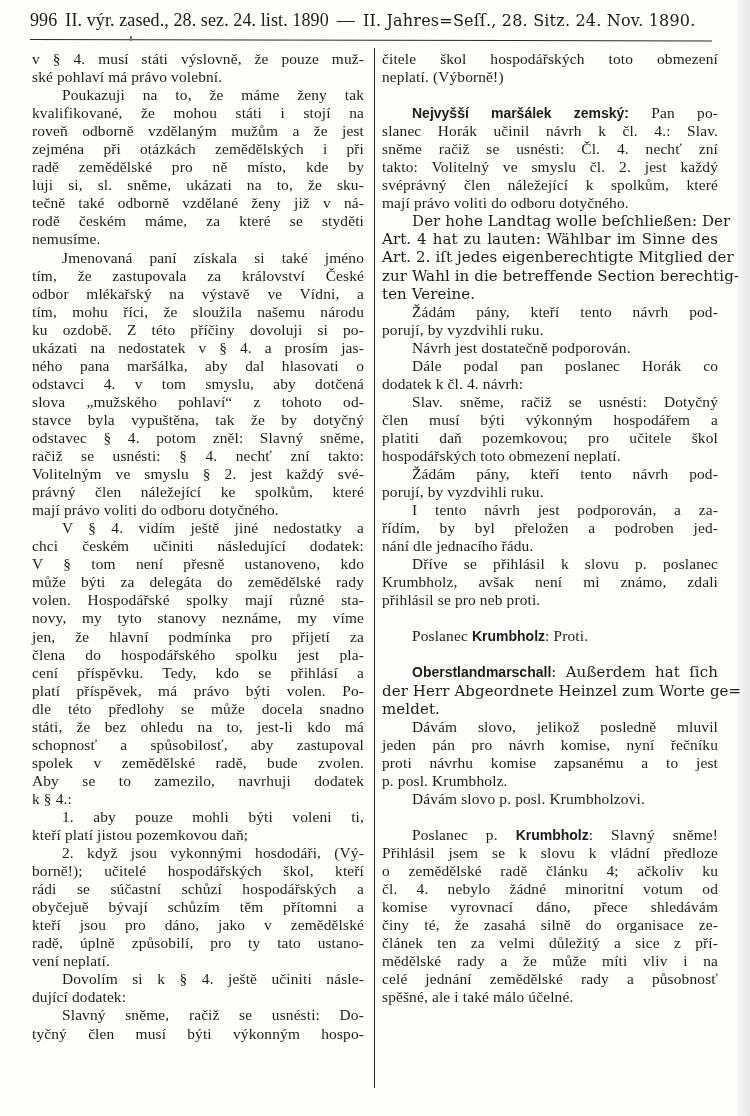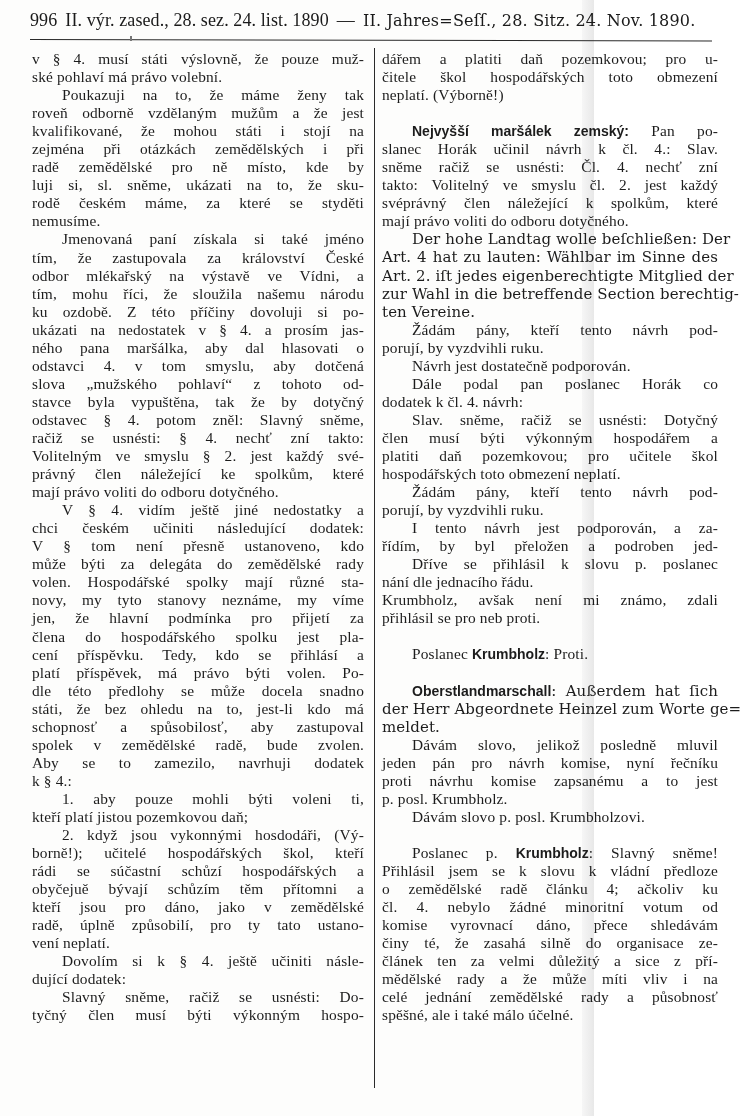--- a/index.html
+++ b/index.html
@@ -11,21 +11,21 @@
       width: 750px;
       height: 1116px;
       position: relative;
       overflow: hidden;
       font-family: "DejaVu Serif", serif;
       color: #1c1c1c;
     }
     .page {
       position: absolute;
       left: 0; top: 0;
-      width: 594px; height: 1116px;
+      width: 750px; height: 1116px;
       background: #fdfdfc;
     }
     .right-edge {
       position: absolute;
       right: 0; top: 0;
       width: 12px; height: 1116px;
       background: linear-gradient(to right, #f6f6f6, #e8e8e8);
     }
     .header {
       position: absolute;
@@ -102,25 +102,26 @@
     <span class="page-no">996</span><span>II. výr. zased., 28. sez. 24. list. 1890</span><span class="sep">—</span><span class="german">II. Jahres=Seſſ., 28. Sitz. 24. Nov. 1890.</span>
   </div>
   <div class="header-rule"></div>
 
   <div class="column-divider"></div>
 
   <div class="col col-left" id="col-left">
       <div class="line">v § 4. musí státi výslovně, že pouze muž-</div>
       <div class="line last">ské pohlaví má právo volební.</div>
       <div class="line indent">Poukazuji na to, že máme ženy tak</div>
+      <div class="line">kvalifikované, že mohou státi i stojí na</div>
       <div class="line">roveň odborně vzdělaným mužům a že jest</div>
-      <div class="line">kvalifikované, že mohou státi i stojí na</div>
       <div class="line">zejména při otázkách zemědělských i při</div>
       <div class="line">radě zemědělské pro ně místo, kde by</div>
       <div class="line">luji si, sl. sněme, ukázati na to, že sku-</div>
+      <div class="line">tečně také odborně vzdělané ženy již v ná-</div>
       <div class="line">rodě českém máme, za které se styděti</div>
       <div class="line last">nemusíme.</div>
       <div class="line indent">Jmenovaná paní získala si také jméno</div>
       <div class="line">tím, že zastupovala za království České</div>
       <div class="line">odbor mlékařský na výstavě ve Vídni, a</div>
       <div class="line">tím, mohu říci, že sloužila našemu národu</div>
       <div class="line">ku ozdobě. Z této příčiny dovoluji si po-</div>
       <div class="line">ukázati na nedostatek v § 4. a prosím jas-</div>
       <div class="line">ného pana maršálka, aby dal hlasovati o</div>
       <div class="line">odstavci 4. v tom smyslu, aby dotčená</div>
@@ -157,21 +158,20 @@
       <div class="line">radě, úplně způsobilí, pro ty tato ustano-</div>
       <div class="line last">vení neplatí.</div>
       <div class="line indent">Dovolím si k § 4. ještě učiniti násle-</div>
       <div class="line last">dující dodatek:</div>
       <div class="line indent">Slavný sněme, račiž se usnésti: Do-</div>
       <div class="line">tyčný člen musí býti výkonným hospo-</div>
     </div>
 
   <div class="col col-right">
     <div id="r-block1">
-        <div class="line">dářem a platiti daň pozemkovou; pro u-</div>
         <div class="line">čitele škol hospodářských toto obmezení</div>
         <div class="line last">neplatí. (Výborně!)</div>
       </div>
     <div class="gap-m"></div>
 
     <div>
       <div class="line indent">
         <span class="speaker">Nejvyšší maršálek zemský:</span>
         <span>Pan po-</span>
       </div>
@@ -198,22 +198,22 @@
         <div class="line indent">Dále podal pan poslanec Horák co</div>
         <div class="line last">dodatek k čl. 4. návrh:</div>
         <div class="line indent">Slav. sněme, račiž se usnésti: Dotyčný</div>
         <div class="line">člen musí býti výkonným hospodářem a</div>
         <div class="line">platiti daň pozemkovou; pro učitele škol</div>
         <div class="line last">hospodářských toto obmezení neplatí.</div>
         <div class="line indent">Žádám pány, kteří tento návrh pod-</div>
         <div class="line last">porují, by vyzdvihli ruku.</div>
         <div class="line indent">I tento návrh jest podporován, a za-</div>
         <div class="line">řídím, by byl přeložen a podroben jed-</div>
+        <div class="line last">nání dle jednacího řádu.</div>
         <div class="line indent">Dříve se přihlásil k slovu p. poslanec</div>
-        <div class="line last">nání dle jednacího řádu.</div>
         <div class="line">Krumbholz, avšak není mi známo, zdali</div>
         <div class="line last">přihlásil se pro neb proti.</div>
       </div>
 
     <div class="gap-m"></div>
     <div class="line indent last">
       <span>Poslanec</span>
       <span class="speaker">Krumbholz</span><span>: Proti.</span>
     </div>
     <div class="gap-m"></div>

